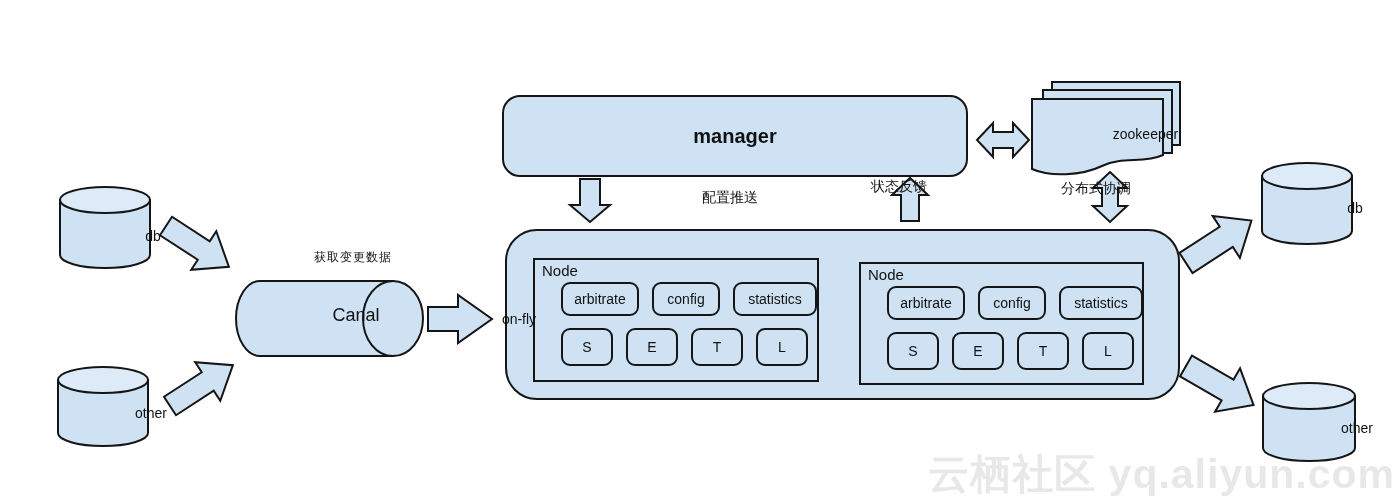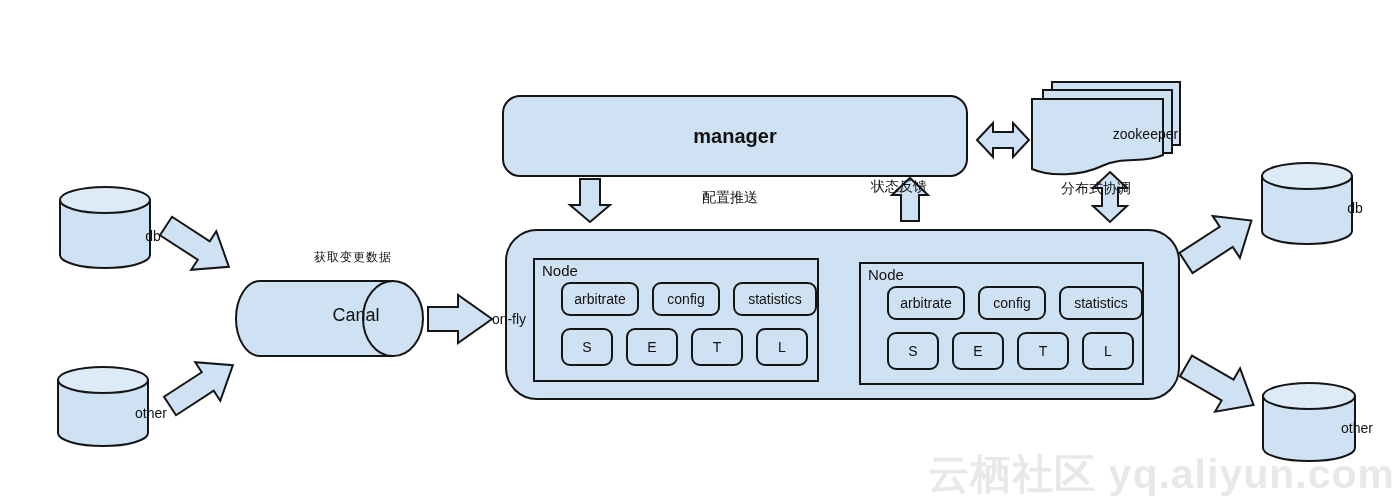--- a/index.html
+++ b/index.html
@@ -118,21 +118,21 @@
       <div class="stage">T</div>
       <div class="stage">L</div>
     </div>
   </div>
 
   <div class="lbl center" style="left:60px; top:228px; width:90px; font-size:14px;">db</div>
   <div class="lbl center" style="left:58px; top:405px; width:90px; font-size:14px;">other</div>
 
   <div class="lbl" style="left:266px; top:249px; font-size:12px; letter-spacing:1px;">获取变更数据</div>
   <div class="lbl center" style="left:250px; top:305px; width:116px; font-size:18px;">Canal</div>
-  <div class="lbl center" style="left:432px; top:311px; width:58px; font-size:14px;">on-fly</div>
+  <div class="lbl center" style="left:442px; top:311px; width:58px; font-size:14px;">on-fly</div>
 
   <div class="lbl edge-lbl" style="left:618px; top:189px;margin-left:36px;">配置推送</div>
   <div class="lbl edge-lbl" style="left:823px; top:178px;">状态反馈</div>
   <div class="lbl edge-lbl" style="left:1013px; top:180px;">分布式协调</div>
 
   <div class="lbl center" style="left:1032px; top:126px; width:131px; font-size:14px;">zookeeper</div>
 
   <div class="lbl center" style="left:1262px; top:200px; width:90px; font-size:14px;">db</div>
   <div class="lbl center" style="left:1263px; top:420px; width:92px; font-size:14px;">other</div>
 

